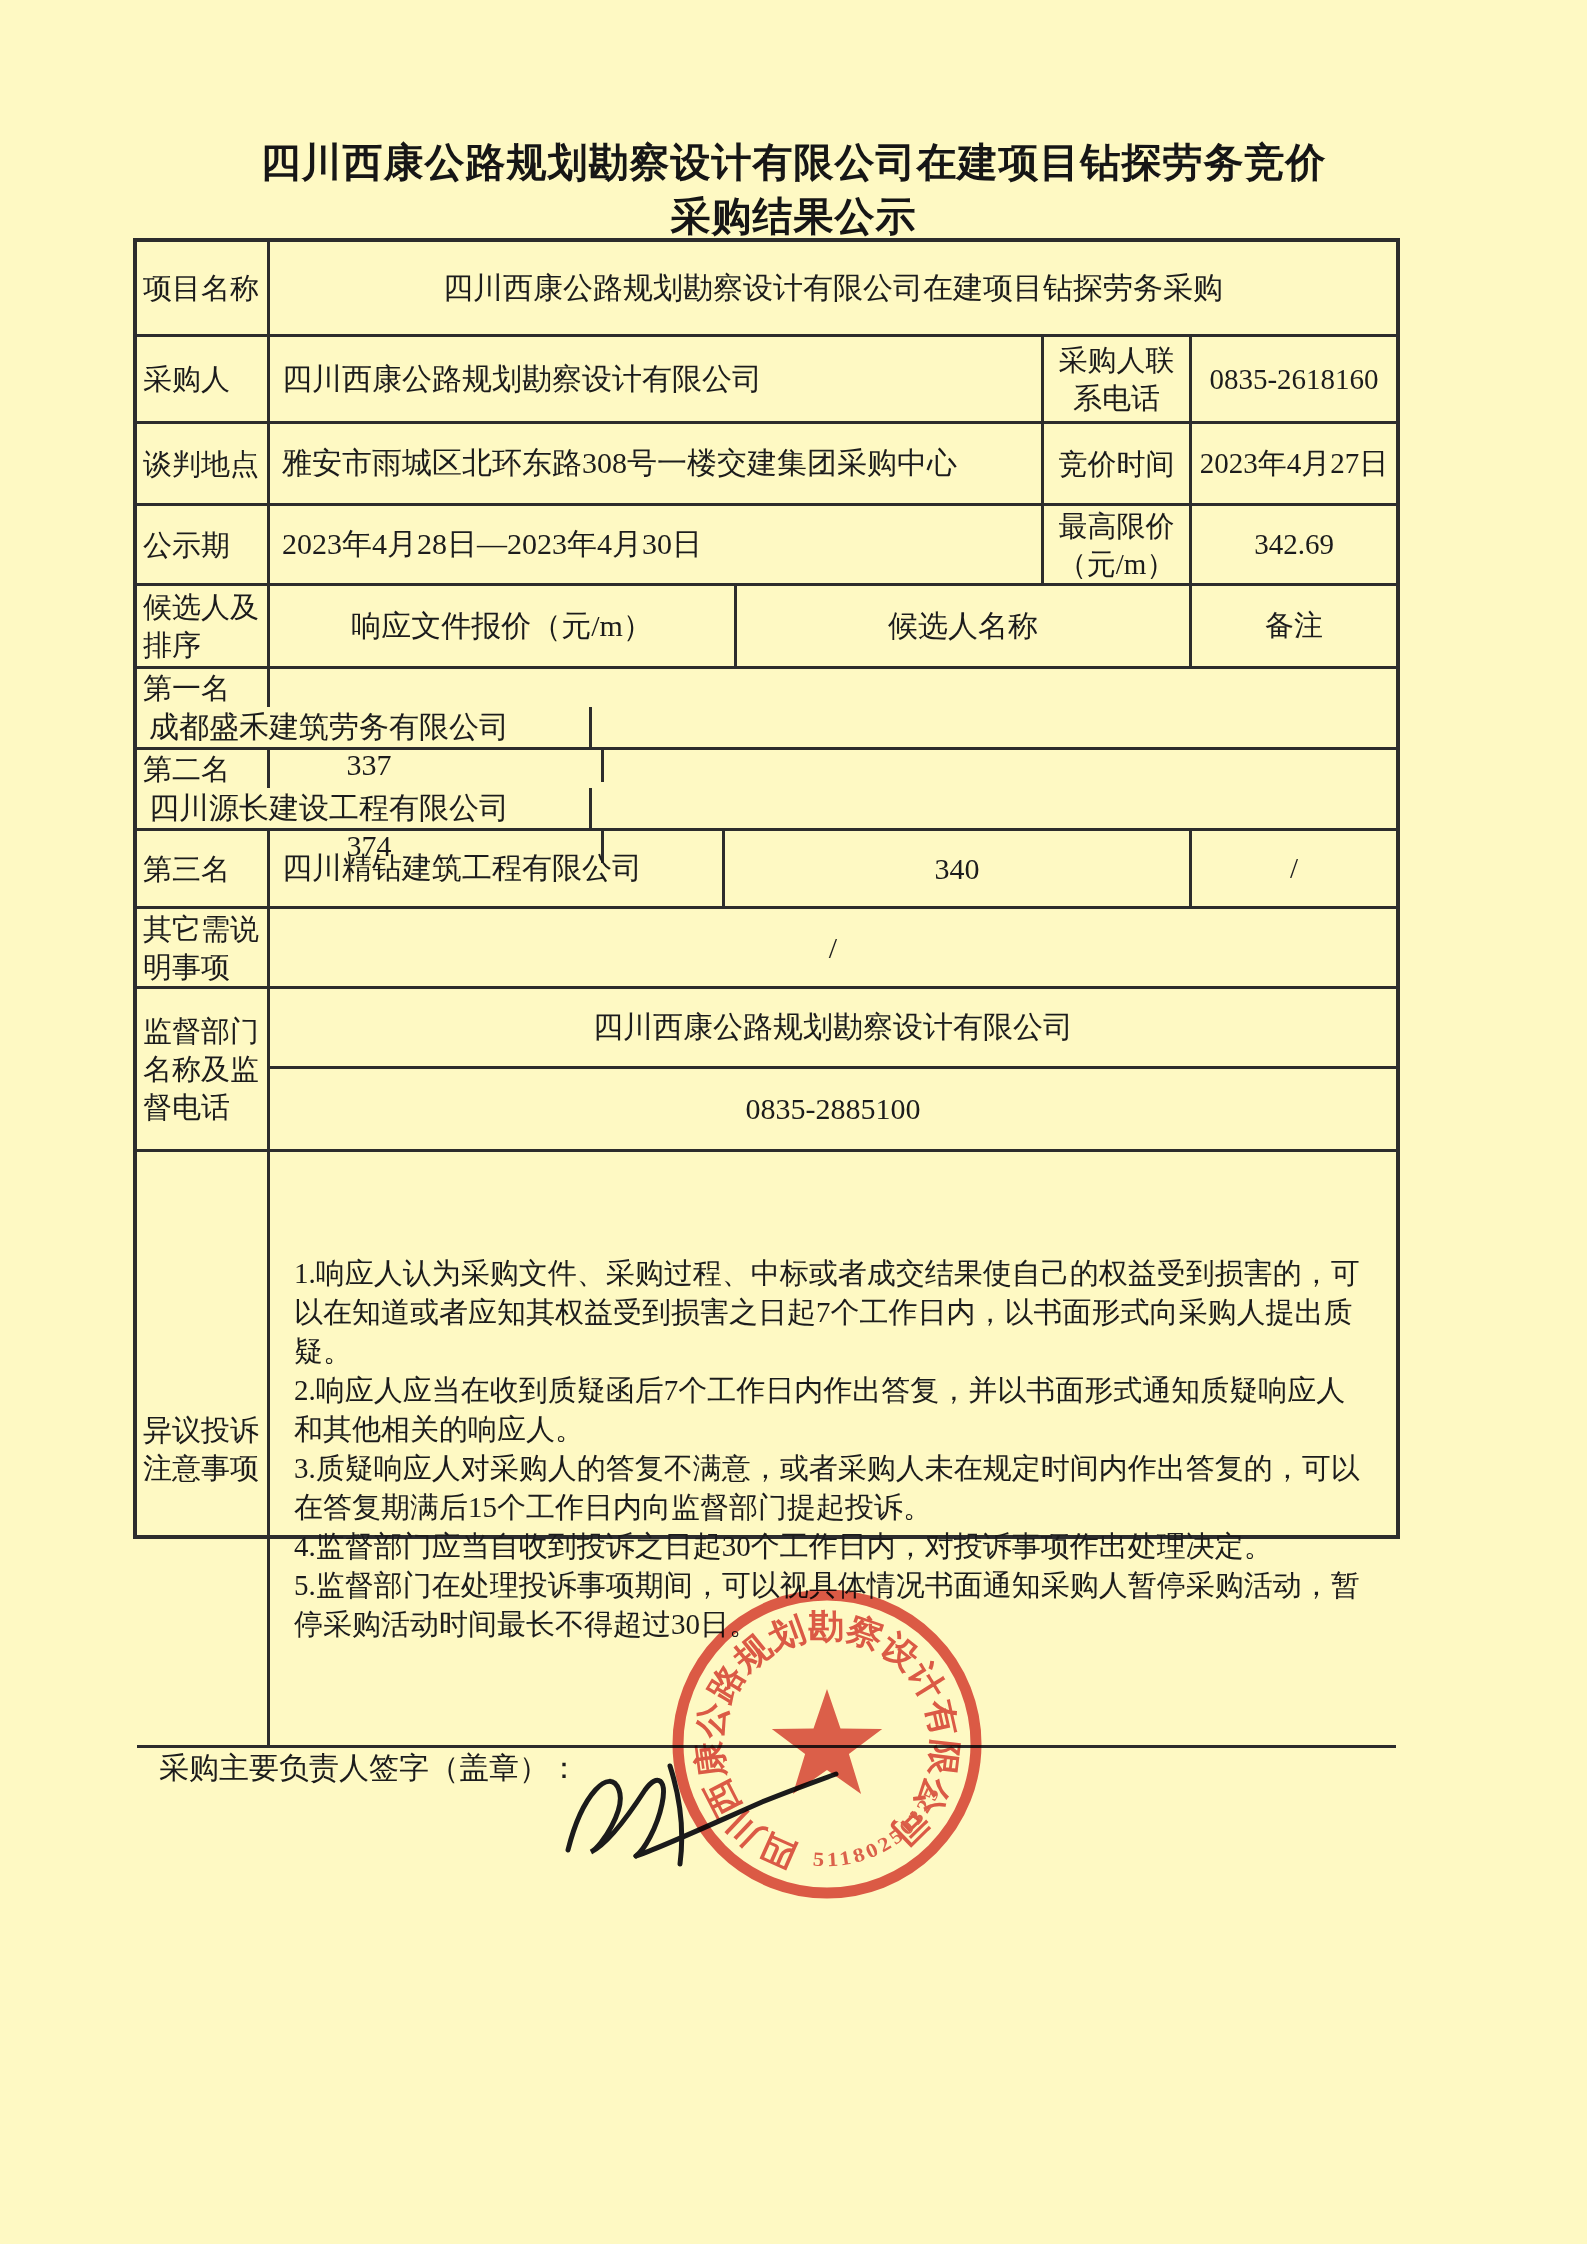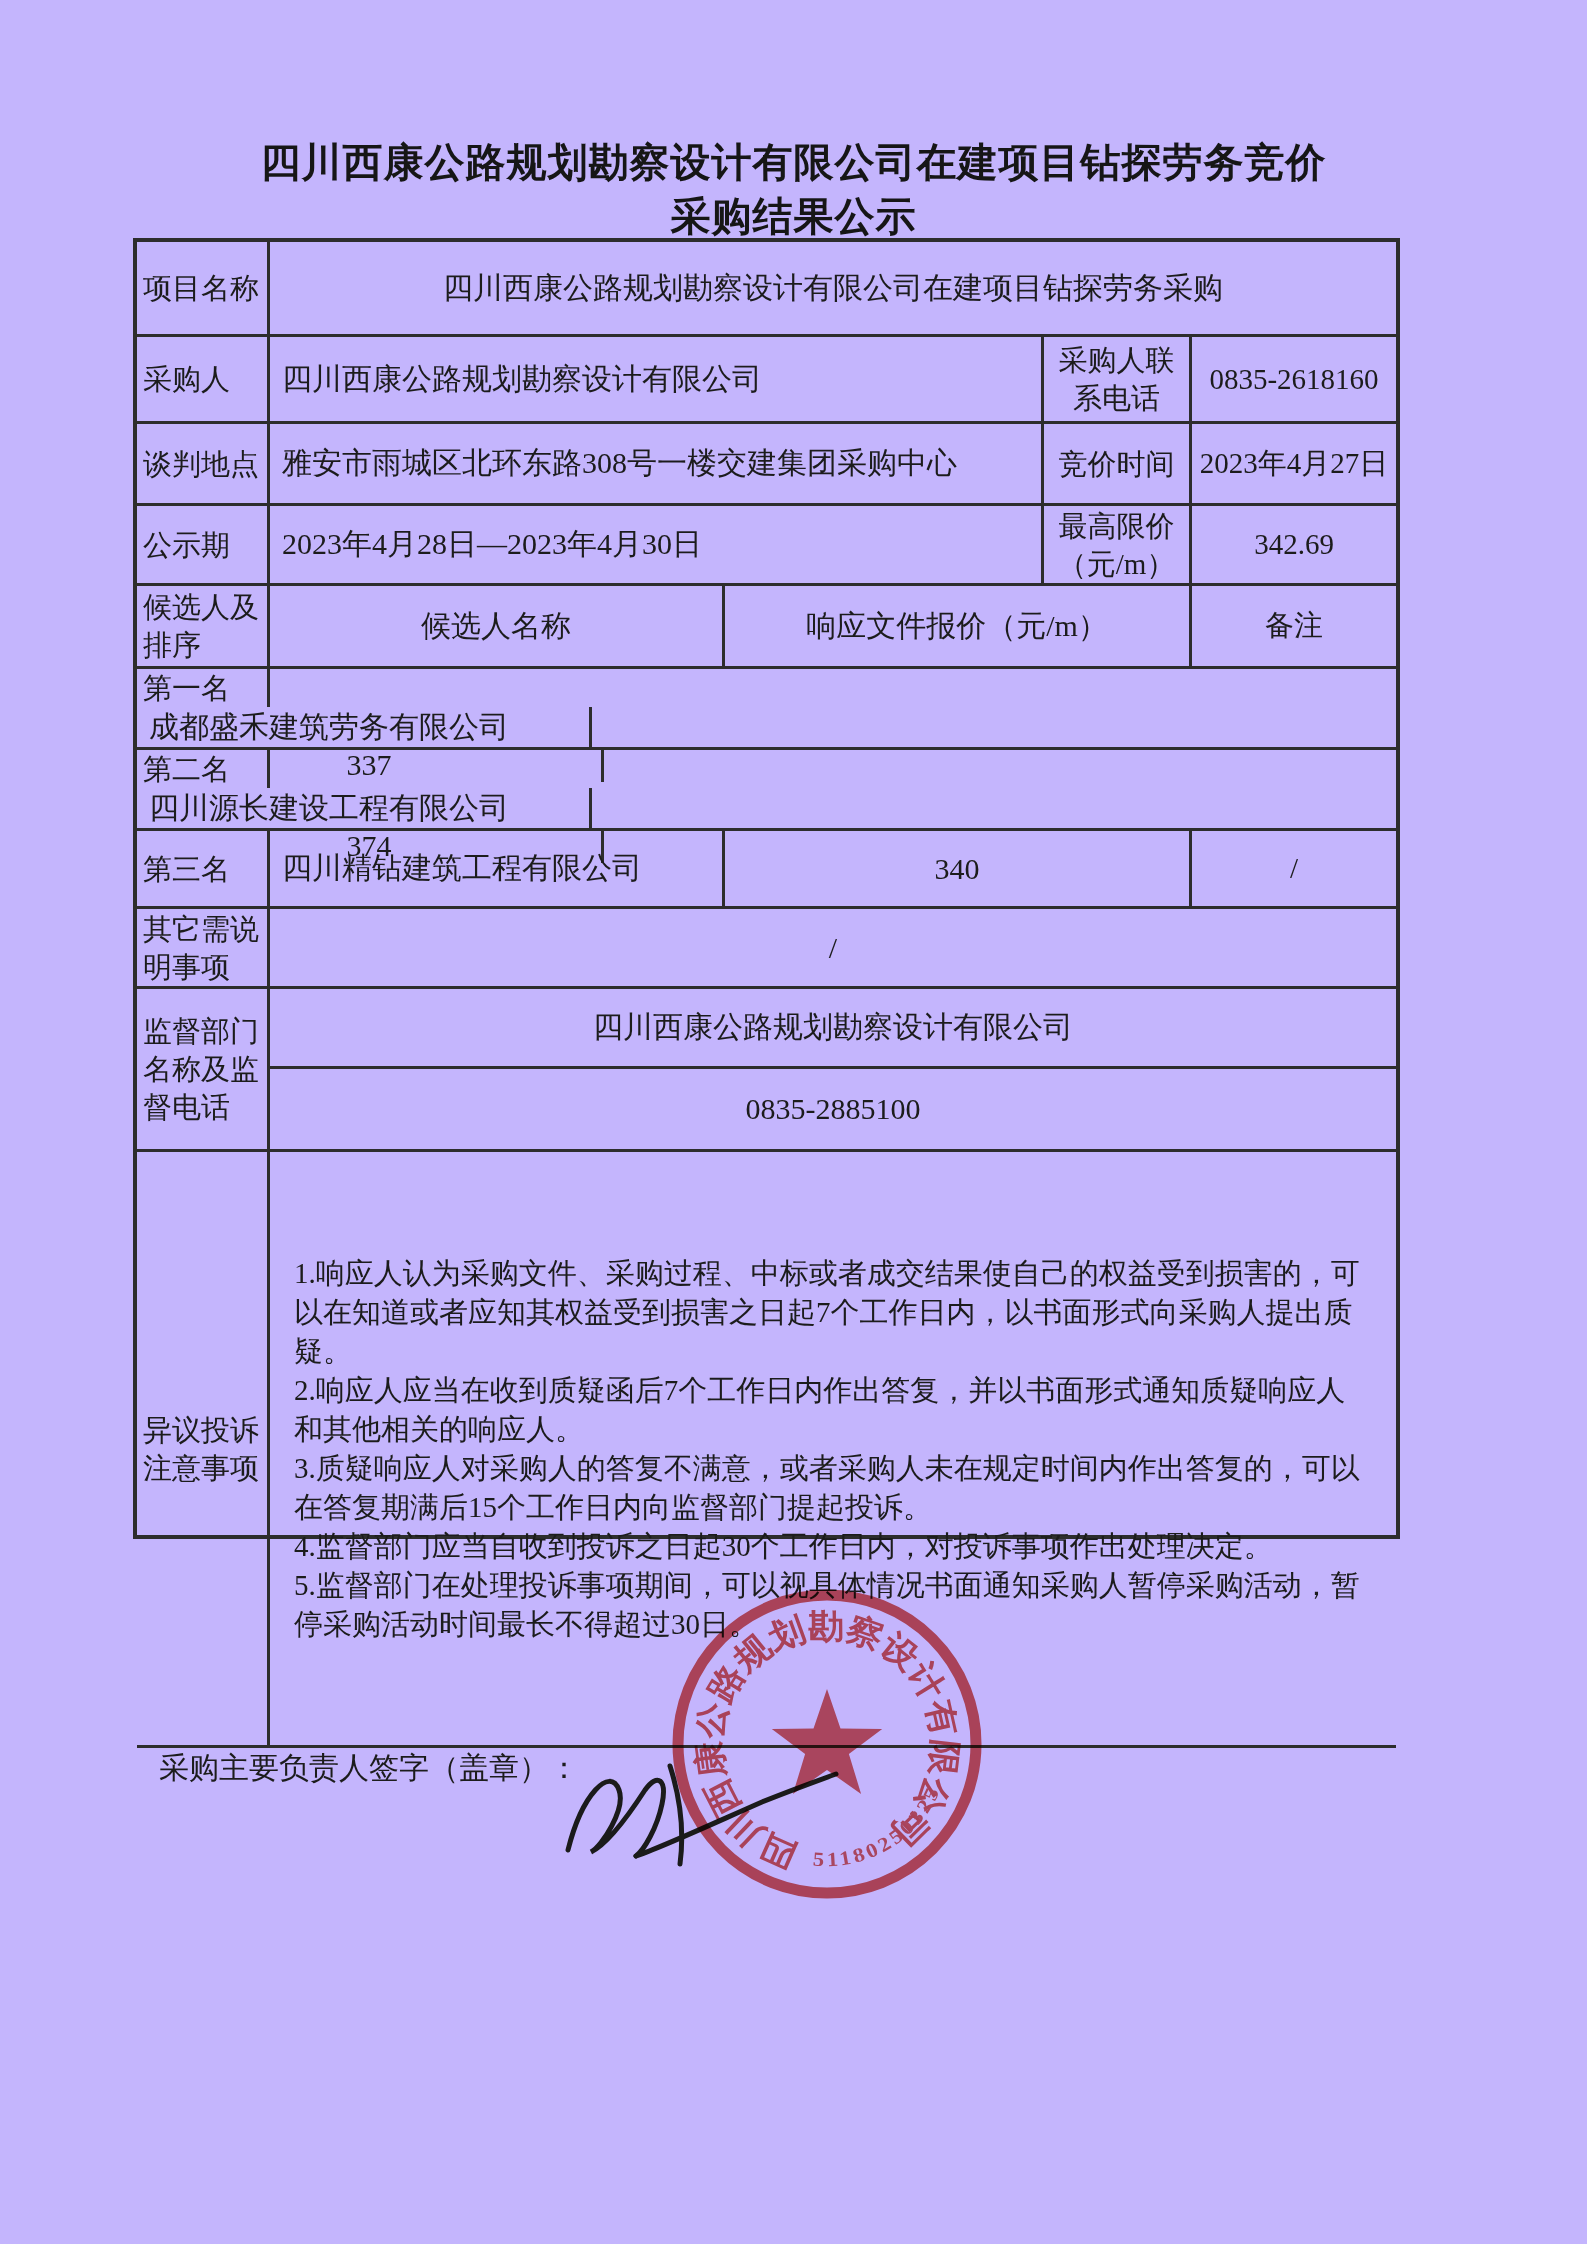--- a/index.html
+++ b/index.html
@@ -1,19 +1,19 @@
 <!DOCTYPE html>
 <html><head>
 <meta charset="utf-8">
 <style>
   html,body{margin:0;padding:0;background:#e8e8e8;}
   .page{
     position:relative;
     width:1587px;height:2244px;
-    background:#c4b5fd;
+    background:#fef9c3;
     font-family:"Liberation Serif","DejaVu Serif",serif;
     color:#1c1c1c;
     overflow:hidden;
   }
   .doc-title{
     position:absolute;left:0;top:136px;width:1587px;
     text-align:center;font-weight:bold;font-size:40px;line-height:54px;
     letter-spacing:1px;color:#161616;
   }
   
@@ -87,22 +87,22 @@
 
     <div class="row h80">
       <div class="cell lab">公示期</div>
       <div class="cell main">2023年4月28日—2023年4月30日</div>
       <div class="cell sub">最高限价（元/m）</div>
       <div class="cell rem end">342.69</div>
     </div>
 
     <div class="row h83">
       <div class="cell lab">候选人及排序</div>
+      <div class="cell quote">响应文件报价（元/m）</div>
       <div class="cell name center">候选人名称</div>
-      <div class="cell quote">响应文件报价（元/m）</div>
       <div class="cell rem end">备注</div>
     </div>
 
     <div class="row h81">
       <div class="cell lab">第一名</div>
       <div class="cell name">成都盛禾建筑劳务有限公司</div>
       <div class="cell quote">337</div>
       <div class="cell rem end">/</div>
     </div>
 

